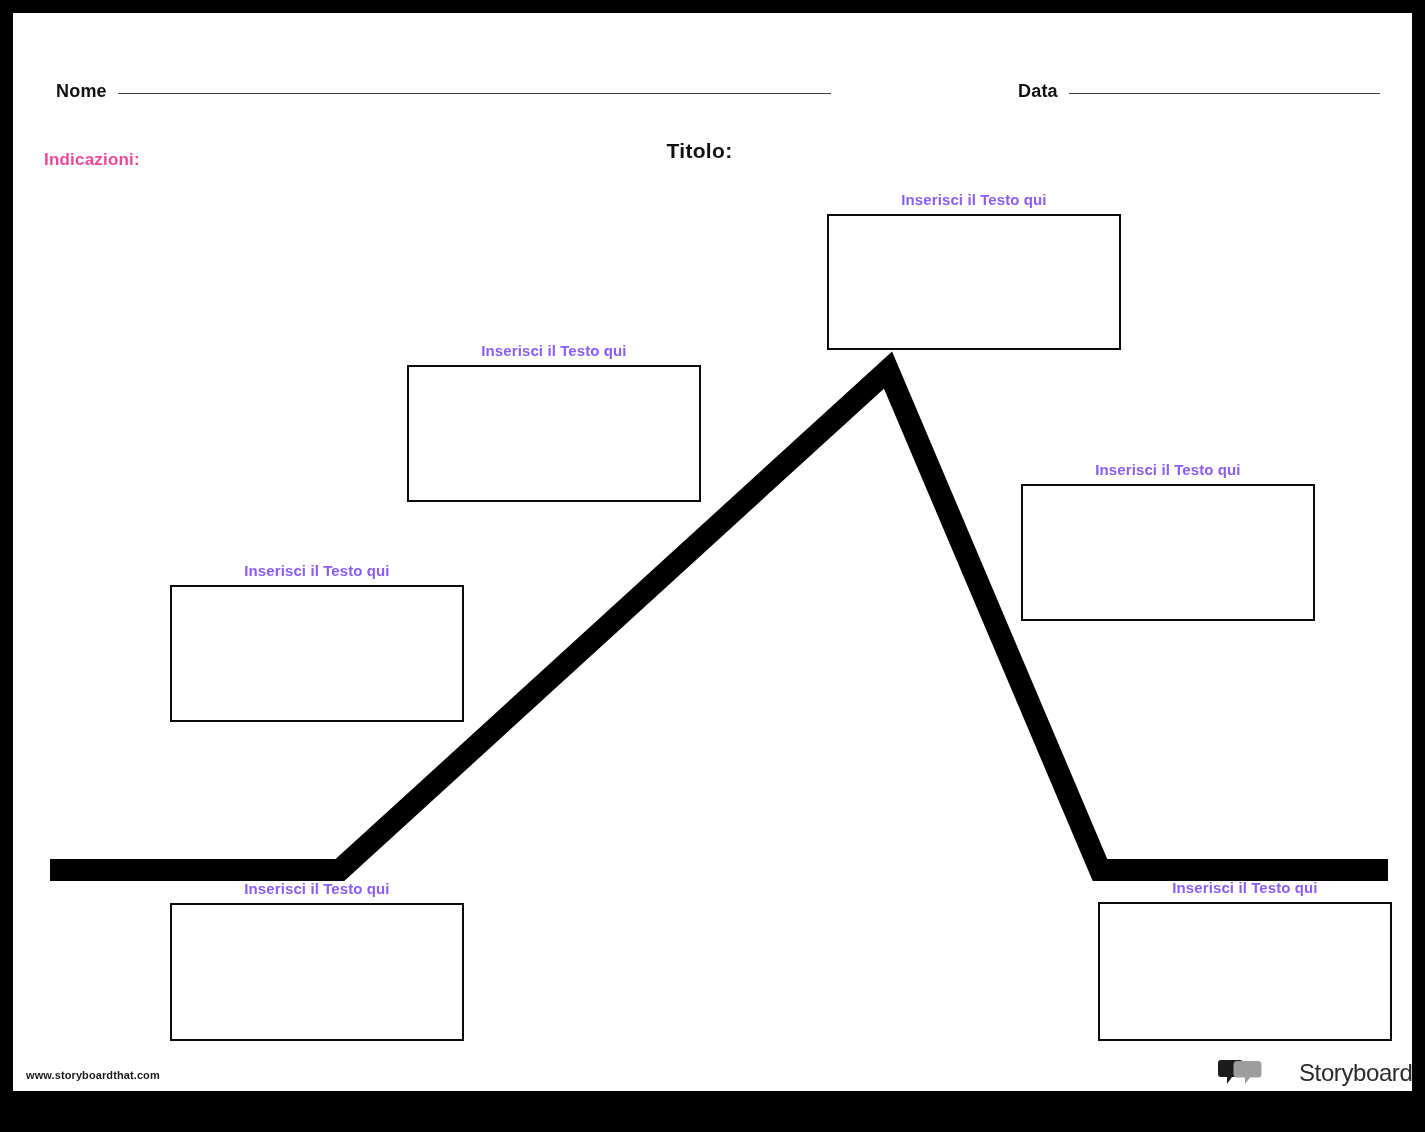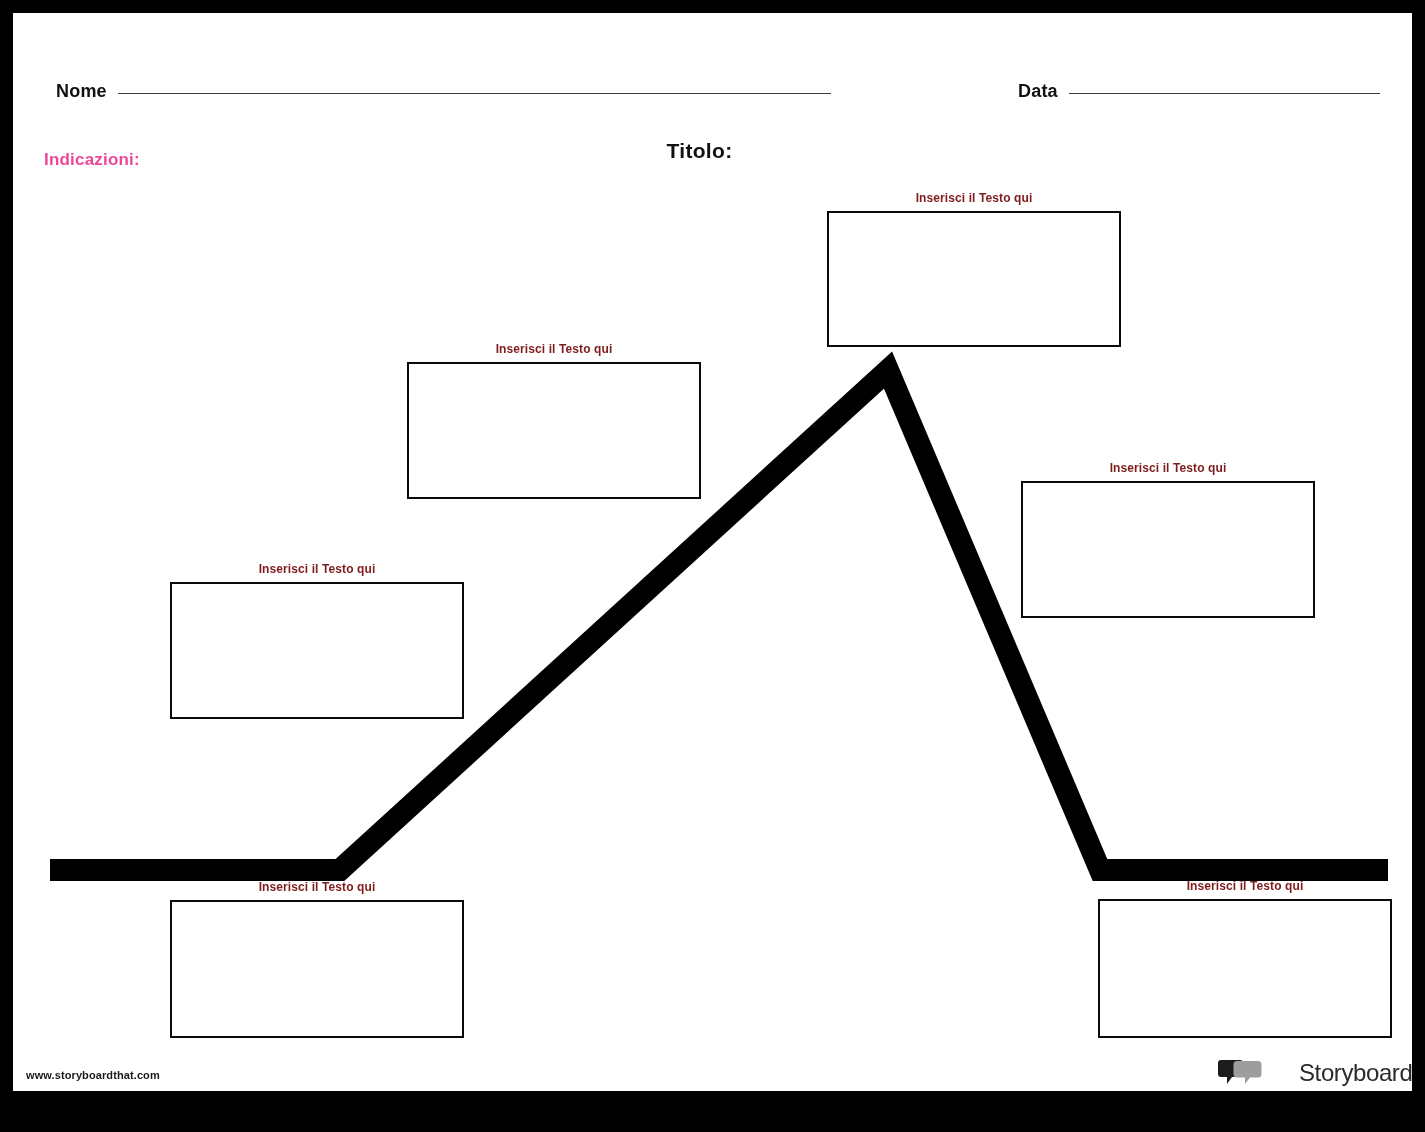--- a/index.html
+++ b/index.html
@@ -88,23 +88,23 @@
     width: 1399px;
     height: 1078px;
     pointer-events: none;
   }
 
   
   .plot-slot {
     position: absolute;
   }
   .slot-caption {
-    font-size: 12px;
-    font-weight: bold;
-    color: #7f1d1d;
+    font-size: 15px;
+    font-weight: bold;
+    color: #8b5cf6;
     text-align: center;
     letter-spacing: 0.1px;
     margin-bottom: 6px;
     white-space: nowrap;
   }
   .slot-box {
     border: 2.2px solid #0a0a0a;
     background: #ffffff;
     box-sizing: border-box;
   }

